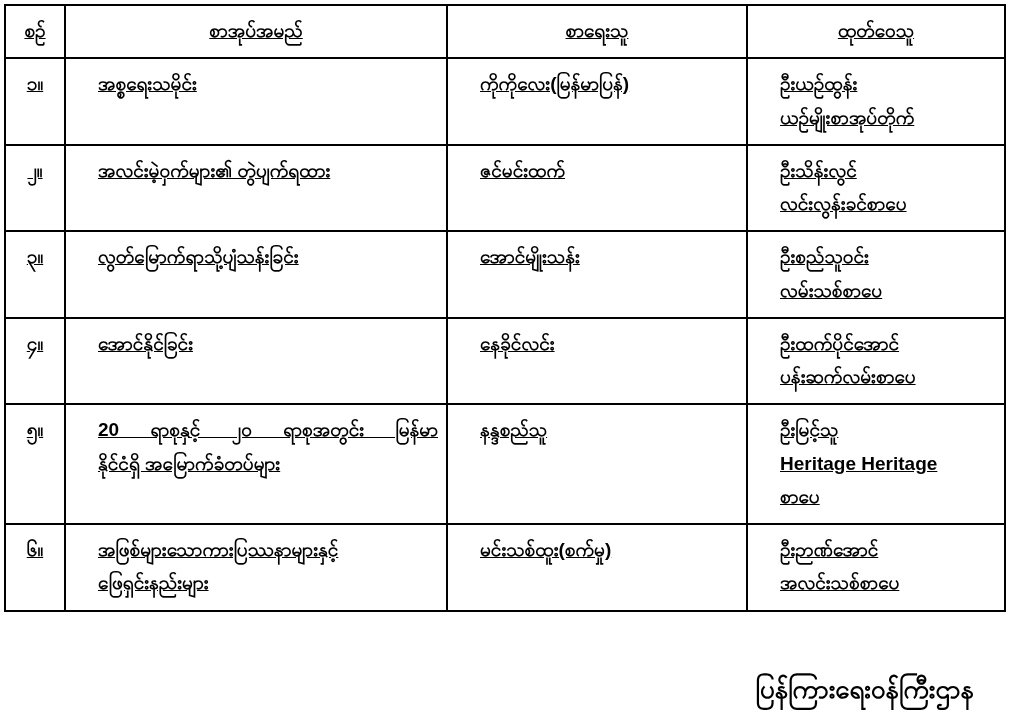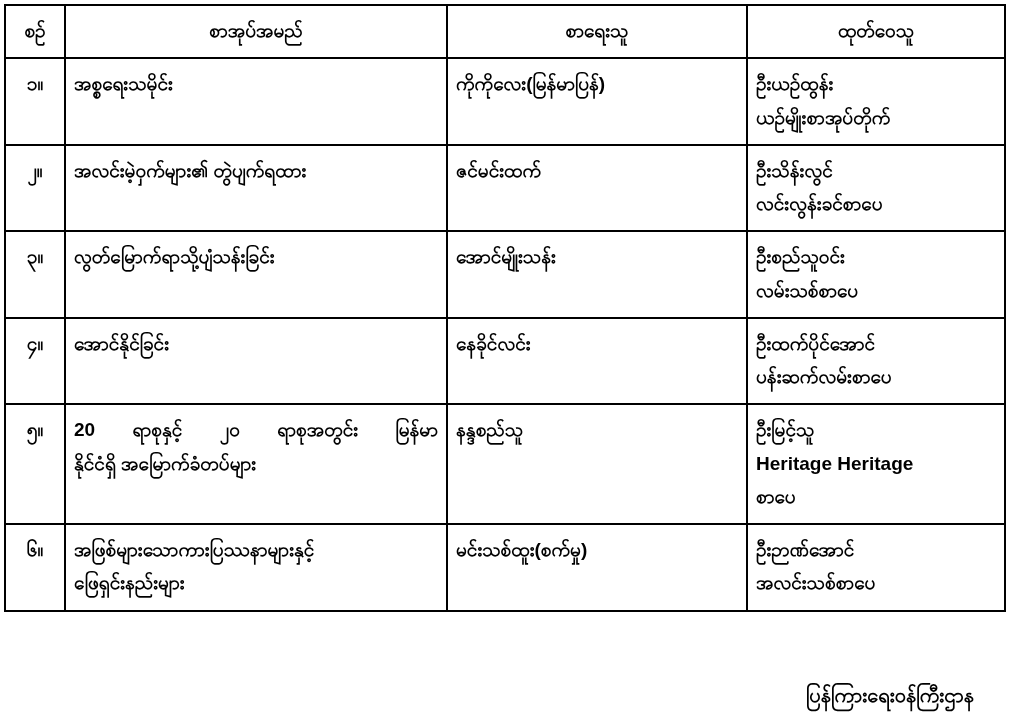--- a/index.html
+++ b/index.html
@@ -31,20 +31,21 @@
   }
 
   table.book-table td,
   table.book-table th {
     border: 2px solid #000000;
     vertical-align: top;
     padding: 8px 8px 10px 8px;
     font-size: 19px;
     line-height: 1.75;
     font-weight: bold;
+    text-decoration: underline;
   }
 
   thead th {
     text-align: center;
     font-size: 20px;
     padding: 6px 4px 8px 4px;
     line-height: 1.4;
   }
 
   col.c0 { width: 60px; }
@@ -54,33 +55,34 @@
 
   td.num {
     text-align: center;
     padding-left: 2px;
     padding-right: 2px;
   }
 
   .cell-line {
     display: block;
     white-space: pre-wrap;
+    margin-left: 24px;
   }
 
   .cell-line.justify {
     display: block;
     text-align: justify;
     text-align-last: justify;
   }
 
   .footer {
     position: absolute;
     right: 36px;
     bottom: 14px;
-    font-size: 20px;
+    font-size: 26px;
     font-weight: bold;
     line-height: 1.6;
   }
 </style>
 </head>
 <body>
 
 <div class="page">
 
   <table class="book-table">

